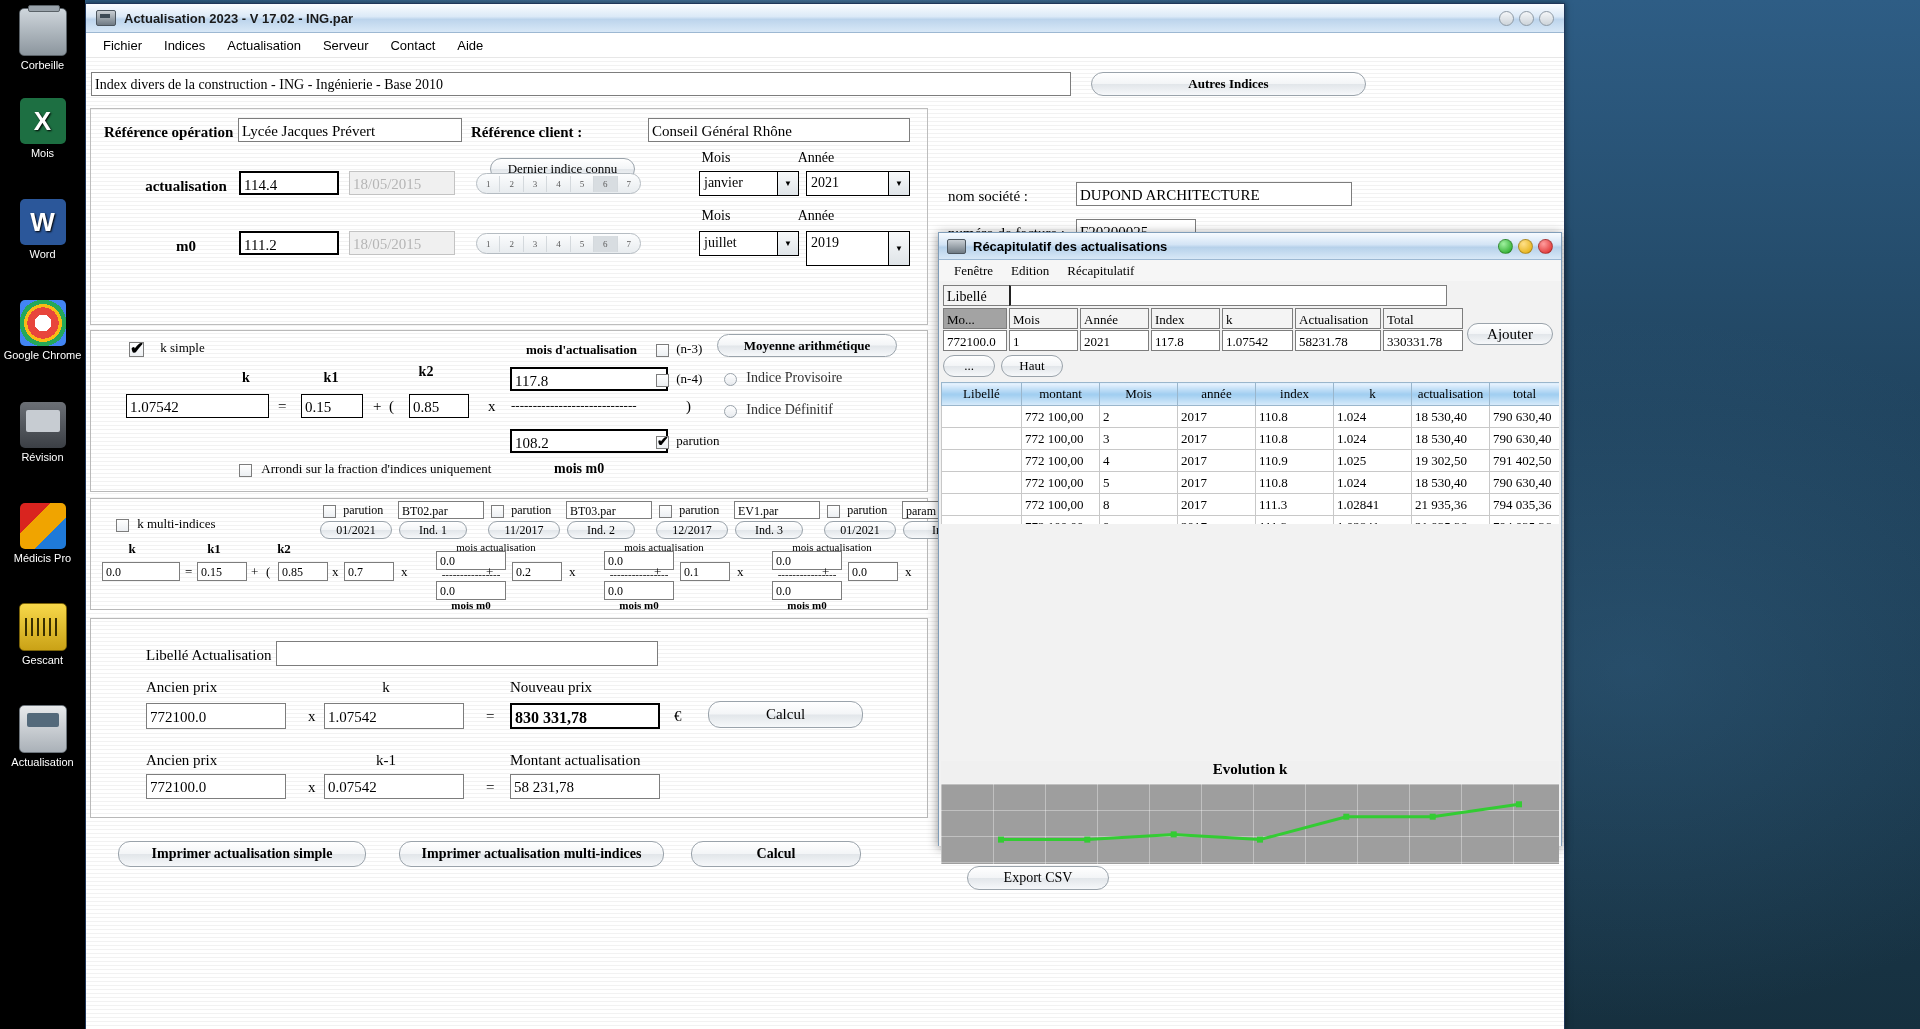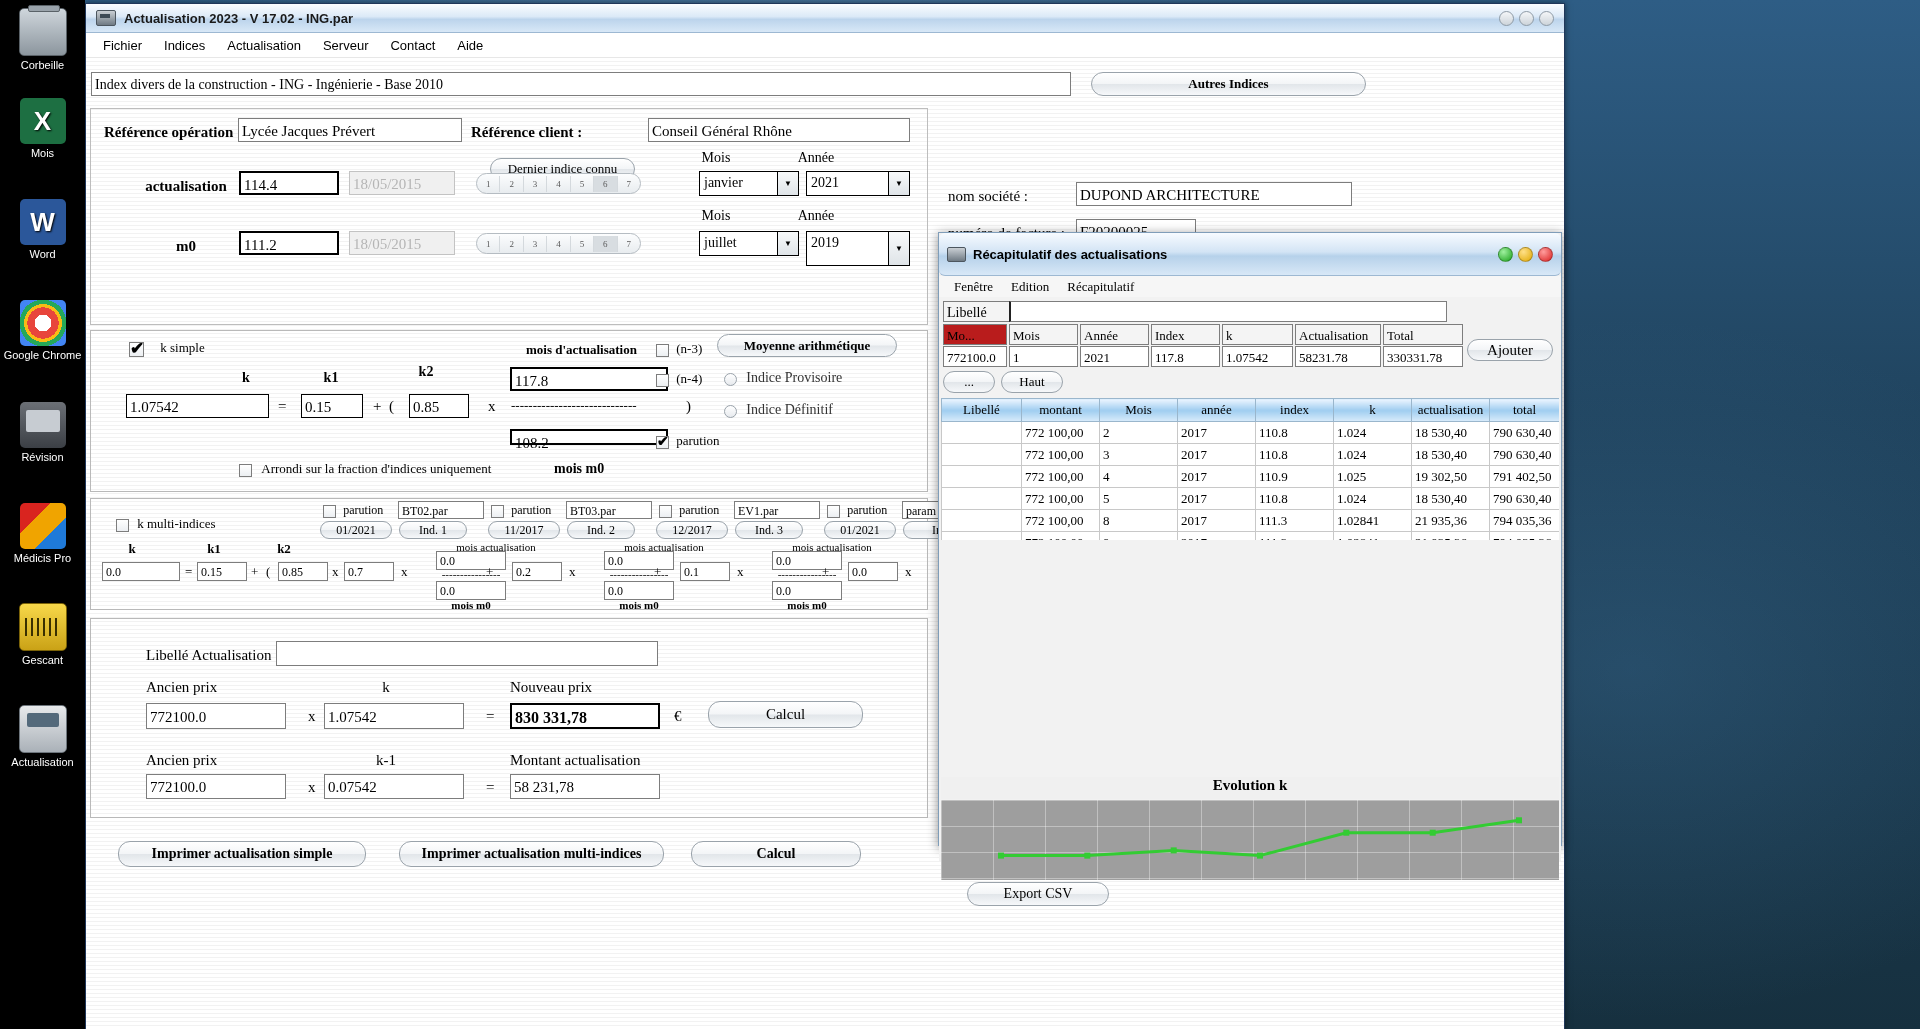--- a/index.html
+++ b/index.html
@@ -98,21 +98,21 @@
   .dd .ar{width:20px;border-left:1px solid #000;background:linear-gradient(180deg,#f8fafb,#dfe4e8);
       display:flex;align-items:center;justify-content:center;font-size:8px;}
   .panel{position:absolute;border:1px solid #b9b9b9;box-sizing:border-box;}
 
   .dots{letter-spacing:0px;font-size:13px;}
 
   
   .dlg{position:absolute;left:938px;top:232px;width:622px;height:612px;
      background:#f0f0f0;border:1px solid #7f9db9;box-shadow:0 2px 10px rgba(0,0,0,.45);}
   .dlg-title{height:26px;background:linear-gradient(180deg,#f7fbff 0%,#d3e4f5 45%,#b6d1ea 55%,#d8e8f7 100%);
-      border-bottom:1px solid #9db8d2;display:flex;align-items:center;padding:8px 5px;border-radius:6px;}
+      border-bottom:1px solid #9db8d2;display:flex;align-items:center;padding:0 5px;}
   .dlg-title .tico{width:17px;height:13px;margin:0 7px 0 3px;
       background:linear-gradient(180deg,#c9cfd4,#6f7a84);border:1px solid #4c565f;border-radius:2px;}
   .dlg-title .ttxt{font-family:"Liberation Sans",sans-serif;font-weight:bold;font-size:13px;}
   .dlg-btns{margin-left:auto;display:flex;gap:5px;padding-right:3px;}
   .db{width:13px;height:13px;border-radius:50%;border:1px solid rgba(0,0,0,.25);}
   .dlg-menu{height:21px;display:flex;align-items:center;padding-left:6px;background:#f6f6f6;}
   .dlg-menu span{padding:2px 9px;font-size:13px;}
   .dlg-body{position:relative;height:565px;background:#f2f2f2;}
 
   table.grid{border-collapse:collapse;width:100%;font-size:13px;table-layout:fixed;}
@@ -299,21 +299,21 @@
       <div class="abs" style="left:303px;top:340px;font-size:15px;">(</div>
       <div class="abs fld" style="left:323px;top:336px;width:60px;height:24px;line-height:22px;font-size:15px;">0.85</div>
       <div class="abs" style="left:402px;top:340px;font-size:15px;">x</div>
       <div class="abs dots" style="left:425px;top:340px;">-----------------------------</div>
       <div class="abs" style="left:600px;top:340px;font-size:15px;">)</div>
       <div class="abs" style="left:638px;top:344px;">
         <span class="rad"></span>
         <span style="font-size:14px;margin-left:6px;color:#333;">Indice Définitif</span>
       </div>
 
-      <div class="abs fld" style="left:424px;top:371px;width:158px;height:16px;line-height:22px;font-size:15px;border-width:2px;">108.2</div>
+      <div class="abs fld" style="left:424px;top:371px;width:158px;height:24px;line-height:22px;font-size:15px;border-width:2px;">108.2</div>
       <div class="abs" style="left:570px;top:375px;">
         <span class="cbox ck"></span>
         <span style="font-size:13px;margin-left:4px;">parution</span>
       </div>
 
       <div class="abs" style="left:153px;top:403px;">
         <span class="cbox"></span>
         <span style="font-size:13px;margin-left:6px;">Arrondi sur la fraction d'indices uniquement</span>
       </div>
       <div class="abs lbl-b" style="left:468px;top:403px;font-size:14px;">mois m0</div>
@@ -448,21 +448,21 @@
       <span>Fenêtre</span>
       <span>Edition</span>
       <span>Récapitulatif</span>
     </div>
 
     <div class="dlg-body">
 
       <div class="abs fld thin" style="left:4px;top:4px;width:68px;height:21px;line-height:19px;font-size:14px;background:#f4f4f4;">Libellé</div>
       <div class="abs fld thin" style="left:70px;top:4px;width:438px;height:21px;line-height:19px;font-size:14px;border-left:2px solid #222;"></div>
 
-      <div class="abs fld thin" style="left:4px;top:27px;width:64px;height:21px;line-height:19px;font-size:13px;background:#b91c1c;">Mo...</div>
+      <div class="abs fld thin" style="left:4px;top:27px;width:64px;height:21px;line-height:19px;font-size:13px;background:#a3a3a3;">Mo...</div>
       <div class="abs fld thin" style="left:70px;top:27px;width:69px;height:21px;line-height:19px;font-size:13px;background:#f4f4f4;">Mois</div>
       <div class="abs fld thin" style="left:141px;top:27px;width:69px;height:21px;line-height:19px;font-size:13px;background:#f4f4f4;">Année</div>
       <div class="abs fld thin" style="left:212px;top:27px;width:69px;height:21px;line-height:19px;font-size:13px;background:#f4f4f4;">Index</div>
       <div class="abs fld thin" style="left:283px;top:27px;width:71px;height:21px;line-height:19px;font-size:13px;background:#f4f4f4;">k</div>
       <div class="abs fld thin" style="left:356px;top:27px;width:86px;height:21px;line-height:19px;font-size:13px;background:#f4f4f4;">Actualisation</div>
       <div class="abs fld thin" style="left:444px;top:27px;width:80px;height:21px;line-height:19px;font-size:13px;background:#f4f4f4;">Total</div>
 
       <div class="abs fld thin" style="left:4px;top:49px;width:64px;height:21px;line-height:19px;font-size:13px;">772100.0</div>
       <div class="abs fld thin" style="left:70px;top:49px;width:69px;height:21px;line-height:19px;font-size:13px;">1</div>
       <div class="abs fld thin" style="left:141px;top:49px;width:69px;height:21px;line-height:19px;font-size:13px;">2021</div>

